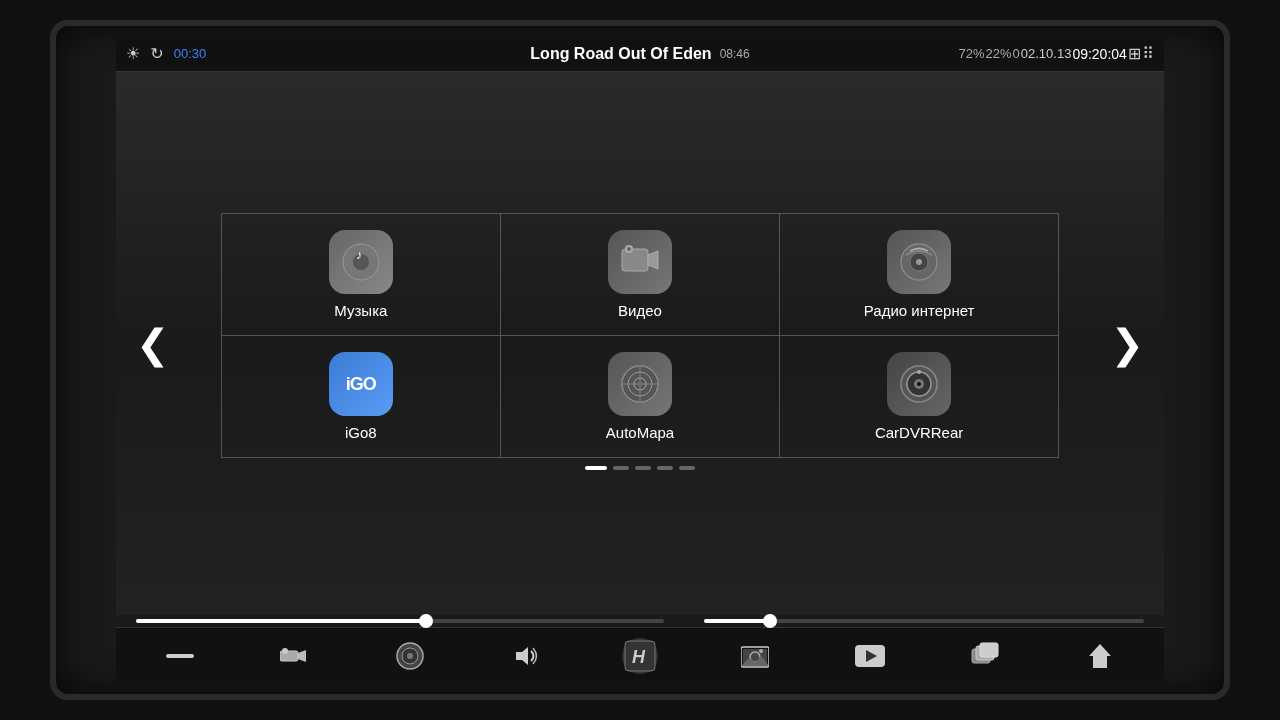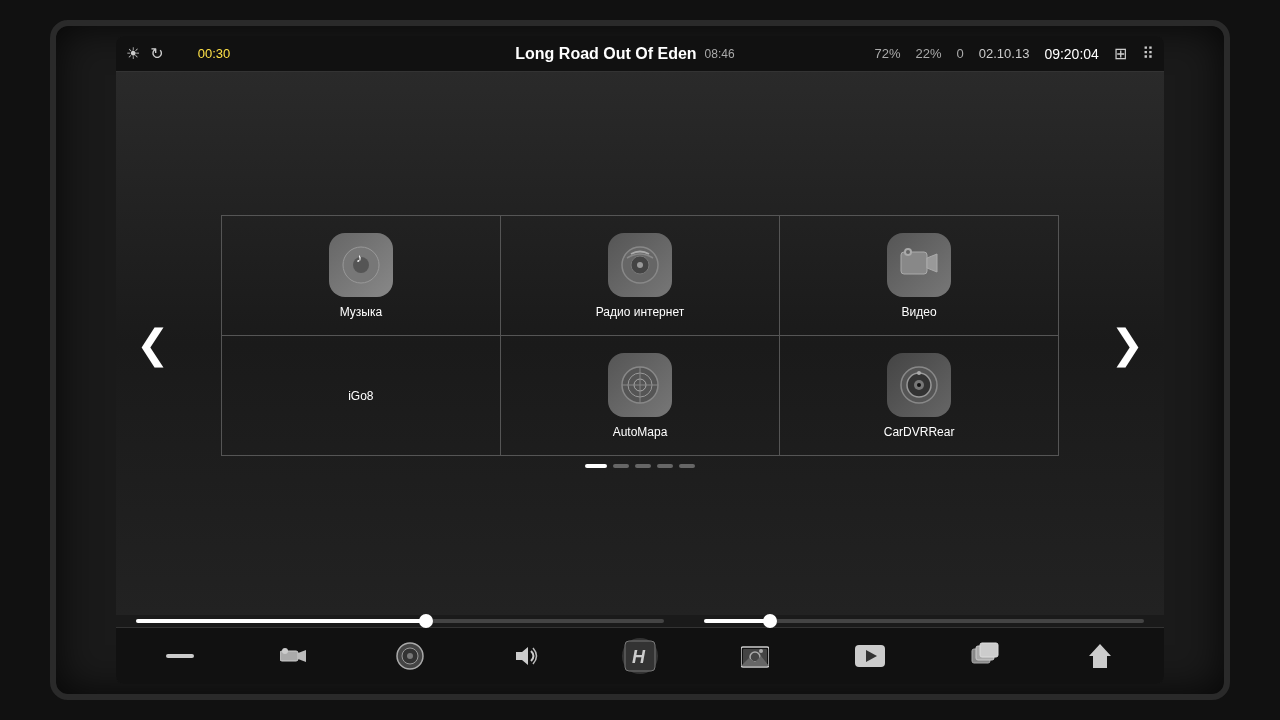--- a/index.html
+++ b/index.html
@@ -55,33 +55,32 @@
       font-size: 16px;
     }
     .status-time-track {
       display: flex;
       align-items: center;
       gap: 8px;
       flex: 2;
       justify-content: center;
     }
     .track-time {
-      color: #fde047;
+      color: #3b82f6;
       font-size: 13px;
-      margin-left: 24px;
     }
     .track-title {
       color: #fff;
       font-size: 16px;
       font-weight: bold;
     }
     .status-right {
       display: flex;
       align-items: center;
-      gap: 15px;
+      gap: 1px;
       flex: 1;
       justify-content: flex-end;
     }
     .status-percent {
       color: #aaa;
       font-size: 13px;
     }
     .status-date {
       color: #ccc;
       font-size: 13px;
@@ -152,21 +151,21 @@
       font-size: 32px;
     }
     .icon-music { background: linear-gradient(135deg, #666, #888); color: #fff; }
     .icon-radio { background: linear-gradient(135deg, #555, #777); color: #fff; }
     .icon-video { background: linear-gradient(135deg, #555, #777); color: #fff; }
     .icon-igo { background: linear-gradient(135deg, #3a7bd5, #5a9bf5); color: #fff; font-size: 18px; font-weight: bold; letter-spacing: -1px; }
     .icon-automap { background: linear-gradient(135deg, #555, #777); color: #fff; }
     .icon-cardvr { background: linear-gradient(135deg, #444, #666); color: #fff; }
     .grid-label {
       color: #fff;
-      font-size: 12px;
+      font-size: 15px;
       text-align: left;
     }
     
     .page-indicators {
       display: flex;
       align-items: center;
       justify-content: center;
       gap: 6px;
       margin: 8px 0 4px 0;
     }
@@ -288,44 +287,47 @@
           <div class="grid-icon icon-music">
             <svg width="40" height="40" viewBox="0 0 40 40">
               <circle cx="20" cy="20" r="18" fill="#777" stroke="#999" stroke-width="1"></circle>
               <circle cx="20" cy="20" r="8" fill="#555"></circle>
               <text x="15" y="17" fill="white" font-size="12">♪</text>
             </svg>
           </div>
           <span class="grid-label">Музыка</span>
         </div>
         <div class="grid-item">
+          <div class="grid-icon icon-video">
+            <svg width="42" height="42" viewBox="0 0 42 42">
+              <rect x="3" y="8" width="26" height="22" rx="3" fill="#888" stroke="#aaa" stroke-width="1"></rect>
+              <polygon points="29,14 39,10 39,28 29,24" fill="#999" stroke="#aaa" stroke-width="1"></polygon>
+              <circle cx="10" cy="8" r="4" fill="#aaa"></circle>
+              <circle cx="10" cy="8" r="2" fill="#666"></circle>
+            </svg>
+          </div>
+          <span class="grid-label">Видео</span>
+        </div>
+        <div class="grid-item">
           <div class="grid-icon icon-radio">
             <svg width="42" height="42" viewBox="0 0 42 42">
               <circle cx="21" cy="21" r="18" fill="#666" stroke="#888" stroke-width="1.5"></circle>
               <circle cx="21" cy="21" r="9" fill="#444" stroke="#777" stroke-width="1"></circle>
               <circle cx="21" cy="21" r="3" fill="#999"></circle>
               <path d="M12 10 Q21 5 30 10" stroke="#aaa" stroke-width="2" fill="none"></path>
               <path d="M8 14 Q21 6 34 14" stroke="#888" stroke-width="1.5" fill="none"></path>
             </svg>
           </div>
           <span class="grid-label">Радио интернет</span>
         </div>
-        <div class="grid-item">
-          <div class="grid-icon icon-video">
-            <svg width="42" height="42" viewBox="0 0 42 42">
-              <rect x="3" y="8" width="26" height="22" rx="3" fill="#888" stroke="#aaa" stroke-width="1"></rect>
-              <polygon points="29,14 39,10 39,28 29,24" fill="#999" stroke="#aaa" stroke-width="1"></polygon>
-              <circle cx="10" cy="8" r="4" fill="#aaa"></circle>
-              <circle cx="10" cy="8" r="2" fill="#666"></circle>
-            </svg>
-          </div>
-          <span class="grid-label">Видео</span>
-        </div>
-
-        <div class="grid-item">
+
+        <div class="grid-item">
+          <div class="grid-icon icon-igo">
+            <span>iGO</span>
+          </div>
           <span class="grid-label">iGo8</span>
         </div>
         <div class="grid-item">
           <div class="grid-icon icon-automap">
             <svg width="42" height="42" viewBox="0 0 42 42">
               <circle cx="21" cy="21" r="18" fill="#555" stroke="#888" stroke-width="1.5"></circle>
               <circle cx="21" cy="21" r="12" fill="none" stroke="#999" stroke-width="1"></circle>
               <circle cx="21" cy="21" r="6" fill="none" stroke="#aaa" stroke-width="1"></circle>
               <line x1="21" y1="3" x2="21" y2="39" stroke="#888" stroke-width="1"></line>
               <line x1="3" y1="21" x2="39" y2="21" stroke="#888" stroke-width="1"></line>

